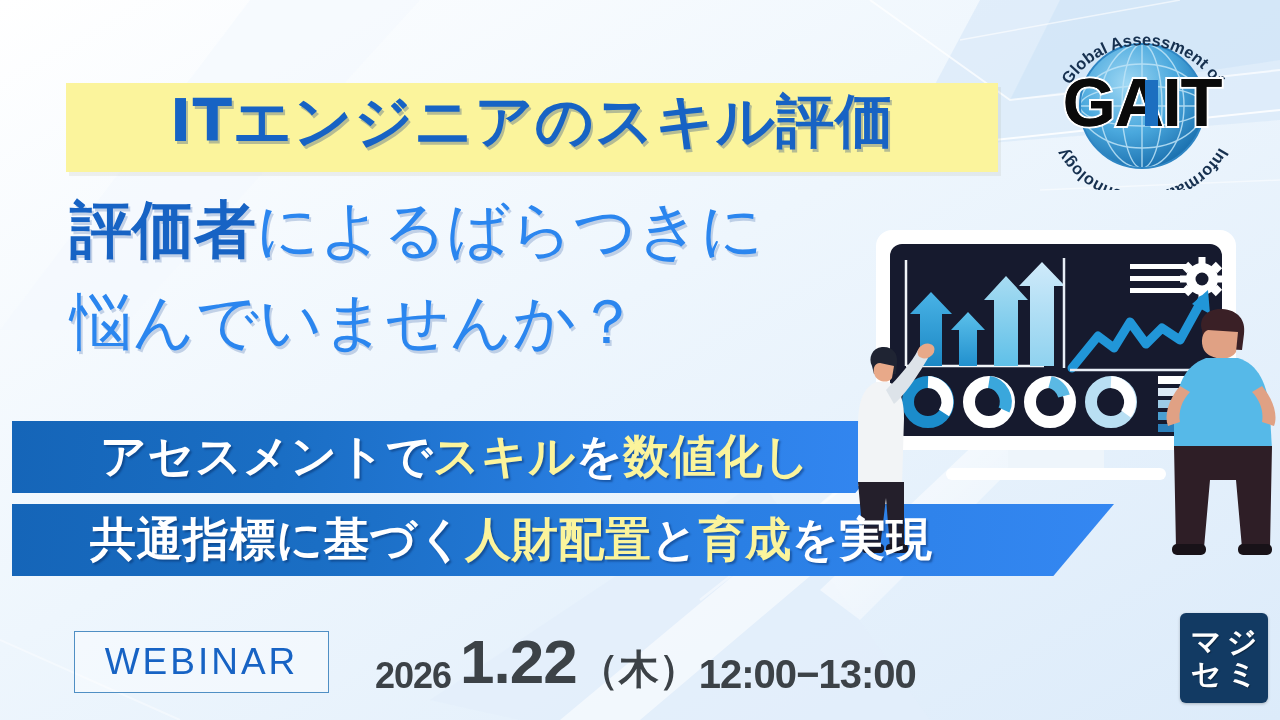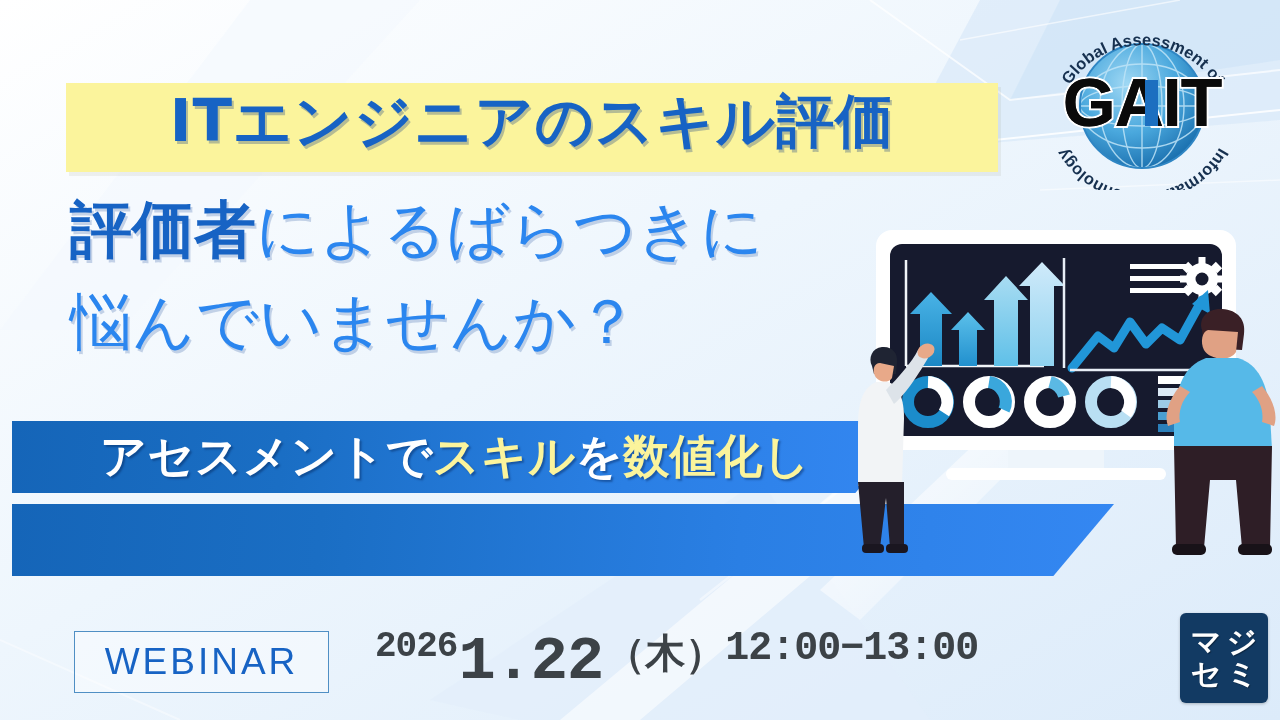--- a/index.html
+++ b/index.html
@@ -84,25 +84,25 @@
   #webinar-chip {
     width:255px; height:62px;
     border:1.5px solid #4f8fc4; background:rgba(255,255,255,.40);
     display:flex; align-items:center; justify-content:center;
   }
   #webinar-label {
     font-size:37px; color:#1763c4; letter-spacing:3px;
     font-family:"Liberation Sans",sans-serif;
   }
   #date-line {
-    display:flex; align-items:flex-start; color:#3c4247;
-    font-family:Liberation Mono, monospace; font-weight:bold;
+    display:flex; align-items:flex-end; color:#3c4247;
+    font-family:Liberation Sans, sans-serif; font-weight:bold;
   }
   #date-year  { font-size:36px; letter-spacing:-1px; }
-  #date-md    { font-size:62px; margin-left:1px; letter-spacing:-1px; }
+  #date-md    { font-size:62px; margin-left:9px; letter-spacing:-1px; }
   #date-dow   { font-size:40px; margin-left:2px; }
   #date-time  { font-size:40px; margin-left:0; letter-spacing:-1px; }
 
   
   #gait-logo { position:absolute; left:1035px; top:18px; width:215px; height:172px; }
 
   
   #majisemi-logo {
     position:absolute; left:1180px; top:613px; width:88px; height:90px;
     background:#123a63; border-radius:6px;
@@ -165,20 +165,23 @@
 
   <div class="bar" id="bar-1">
     <div class="bar-bg"></div>
     <div class="bar-text">
       <span>アセスメントで</span><span class="bar-hi">スキル</span><span>を</span><span class="bar-hi">数値化し</span>
     </div>
   </div>
 
   <div class="bar" id="bar-2">
     <div class="bar-bg"></div>
+    <div class="bar-text">
+      <span>共通指標に基づく</span><span class="bar-hi">人財配置</span><span>と</span><span class="bar-hi">育成</span><span>を実現</span>
+    </div>
   </div>
 
   <div id="footer-row">
     <div id="webinar-chip">
       <span id="webinar-label">WEBINAR</span>
     </div>
     <div id="date-line">
       <span id="date-year">2026</span>
       <span id="date-md">1.22</span>
       <span id="date-dow">（木）</span>

